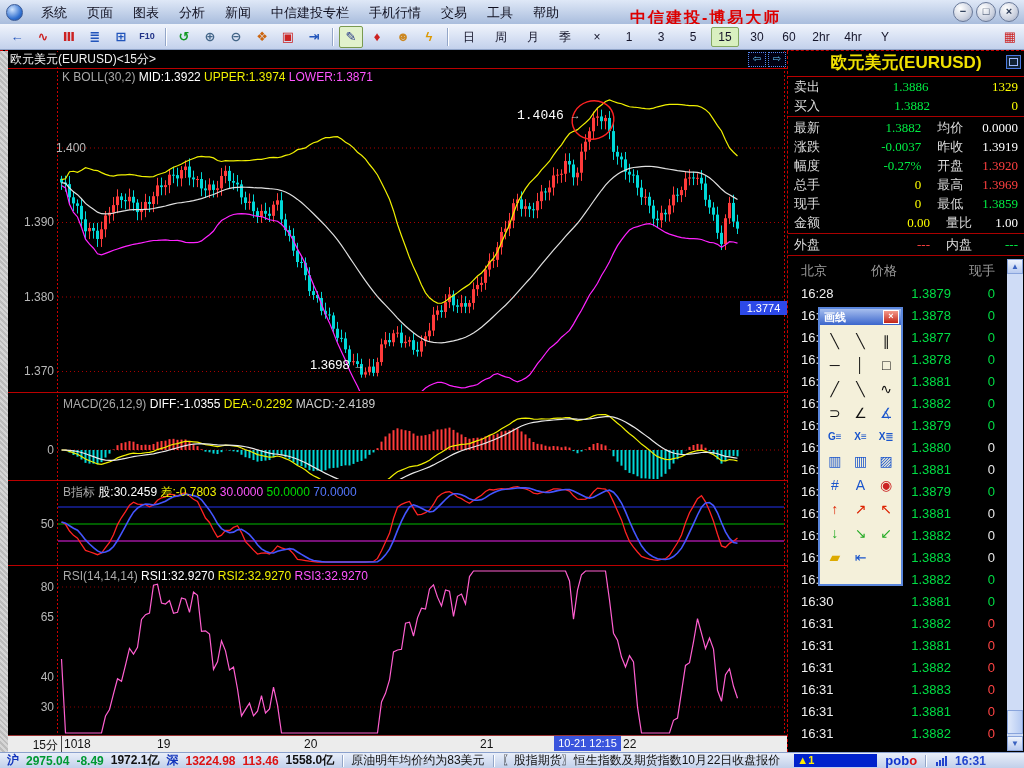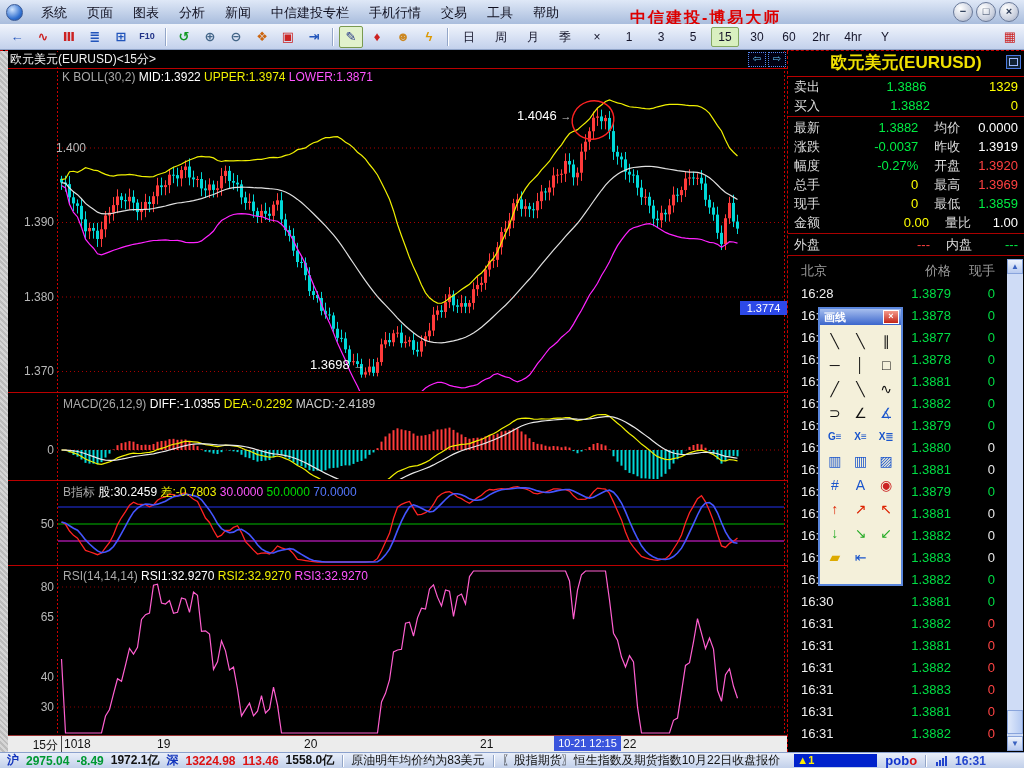--- a/index.html
+++ b/index.html
@@ -58,29 +58,29 @@
   .xtick{position:absolute;top:1px;}
   .cursor-tag{position:absolute;top:0px;left:546px;width:67px;height:15px;background:#3a55dd;
     color:#fff;text-align:center;font-size:11px;line-height:15px;}
   
   .quote-panel{position:absolute;left:787px;top:51px;width:237px;height:701px;background:#000;
     border-left:1px dashed #cc0000;box-sizing:border-box;z-index:2;}
   .qp-title{height:25px;border-bottom:1px solid #bb0000;color:#f0e000;font-size:17px;font-weight:bold;
     text-align:center;line-height:24px;position:relative;}
   .qp-restore{position:absolute;right:3px;top:4px;width:13px;height:12px;border:1px solid #4a7ae0;background:#123;}
   .qp-restore:before{content:"";position:absolute;left:2px;top:2px;width:7px;height:6px;border:1px solid #9ab8ff;}
-  .qrow{display:flex;align-items:center;height:19px;font-size:13px;padding:0 6px;}
+  .qrow{display:flex;align-items:center;height:19px;font-size:13px;padding:0 6px;font-family:Liberation Serif, serif;}
   .qrow .l1{width:48px;color:#dcdcdc;}
   .qrow .v1{width:88px;text-align:right;}
   .qrow .l2{width:48px;padding-left:16px;color:#dcdcdc;}
   .qrow .v2{flex:1;text-align:right;}
   .qsep{height:1px;background:#aa0000;margin:1px 0;}
   .tick-header{position:absolute;left:0;top:211px;width:219px;display:flex;color:#9a9a9a;font-size:13px;}
   .tick-header .h1{width:70px;padding-left:13px;}
-  .tick-header .h2{width:80px;text-align:right;}
+  .tick-header .h2{width:80px;}
   .tick-header .h3{flex:1;text-align:right;padding-right:12px;}
   .tick-list{position:absolute;left:0;top:231px;width:219px;height:464px;overflow:hidden;}
   .tick-row{display:flex;align-items:center;height:22px;font-size:13px;}
   .tick-row .tt{width:70px;padding-left:13px;color:#f0f0f0;}
   .tick-row .tp{width:80px;text-align:right;color:#00dd44;}
   .tick-row .tv{flex:1;text-align:right;padding-right:12px;}
   
   .scrollbar{position:absolute;right:1px;top:208px;width:16px;height:492px;background:#cfdcf6;}
   .sb-btn{position:absolute;left:0;width:16px;height:15px;background:linear-gradient(#eef3fc,#b9cbf0);
     border:1px solid #89a4dc;box-sizing:border-box;color:#3a62c0;font-size:8px;text-align:center;line-height:13px;}
@@ -784,21 +784,21 @@
   <div class="ylab" style="left:8px;top:215px;">1.390</div>
   <div class="ylab" style="left:8px;top:290px;">1.380</div>
   <div class="ylab" style="left:8px;top:364px;">1.370</div>
   <div class="ylab" style="left:8px;top:443px;">0</div>
   <div class="ylab" style="left:8px;top:517px;">50</div>
   <div class="ylab" style="left:8px;top:580px;">80</div>
   <div class="ylab" style="left:8px;top:610px;">65</div>
   <div class="ylab" style="left:8px;top:670px;">40</div>
   <div class="ylab" style="left:8px;top:700px;">30</div>
 
-  <div class="hi-label" style="left:517px;top:108px;">
+  <div class="hi-label" style="left:517px;top:108px;font-family:Liberation Mono, monospace;">
     <span>1.4046</span> <span class="arr">→</span>
   </div>
   <div class="hi-label" style="left:310px;top:357px;">
     <span>1.3698</span> <span class="arr">→</span>
   </div>
   <div class="price-tag">1.3774</div>
 
   <div class="xaxis">
     <div class="pl">15分</div>
     <div class="vdiv"></div>

